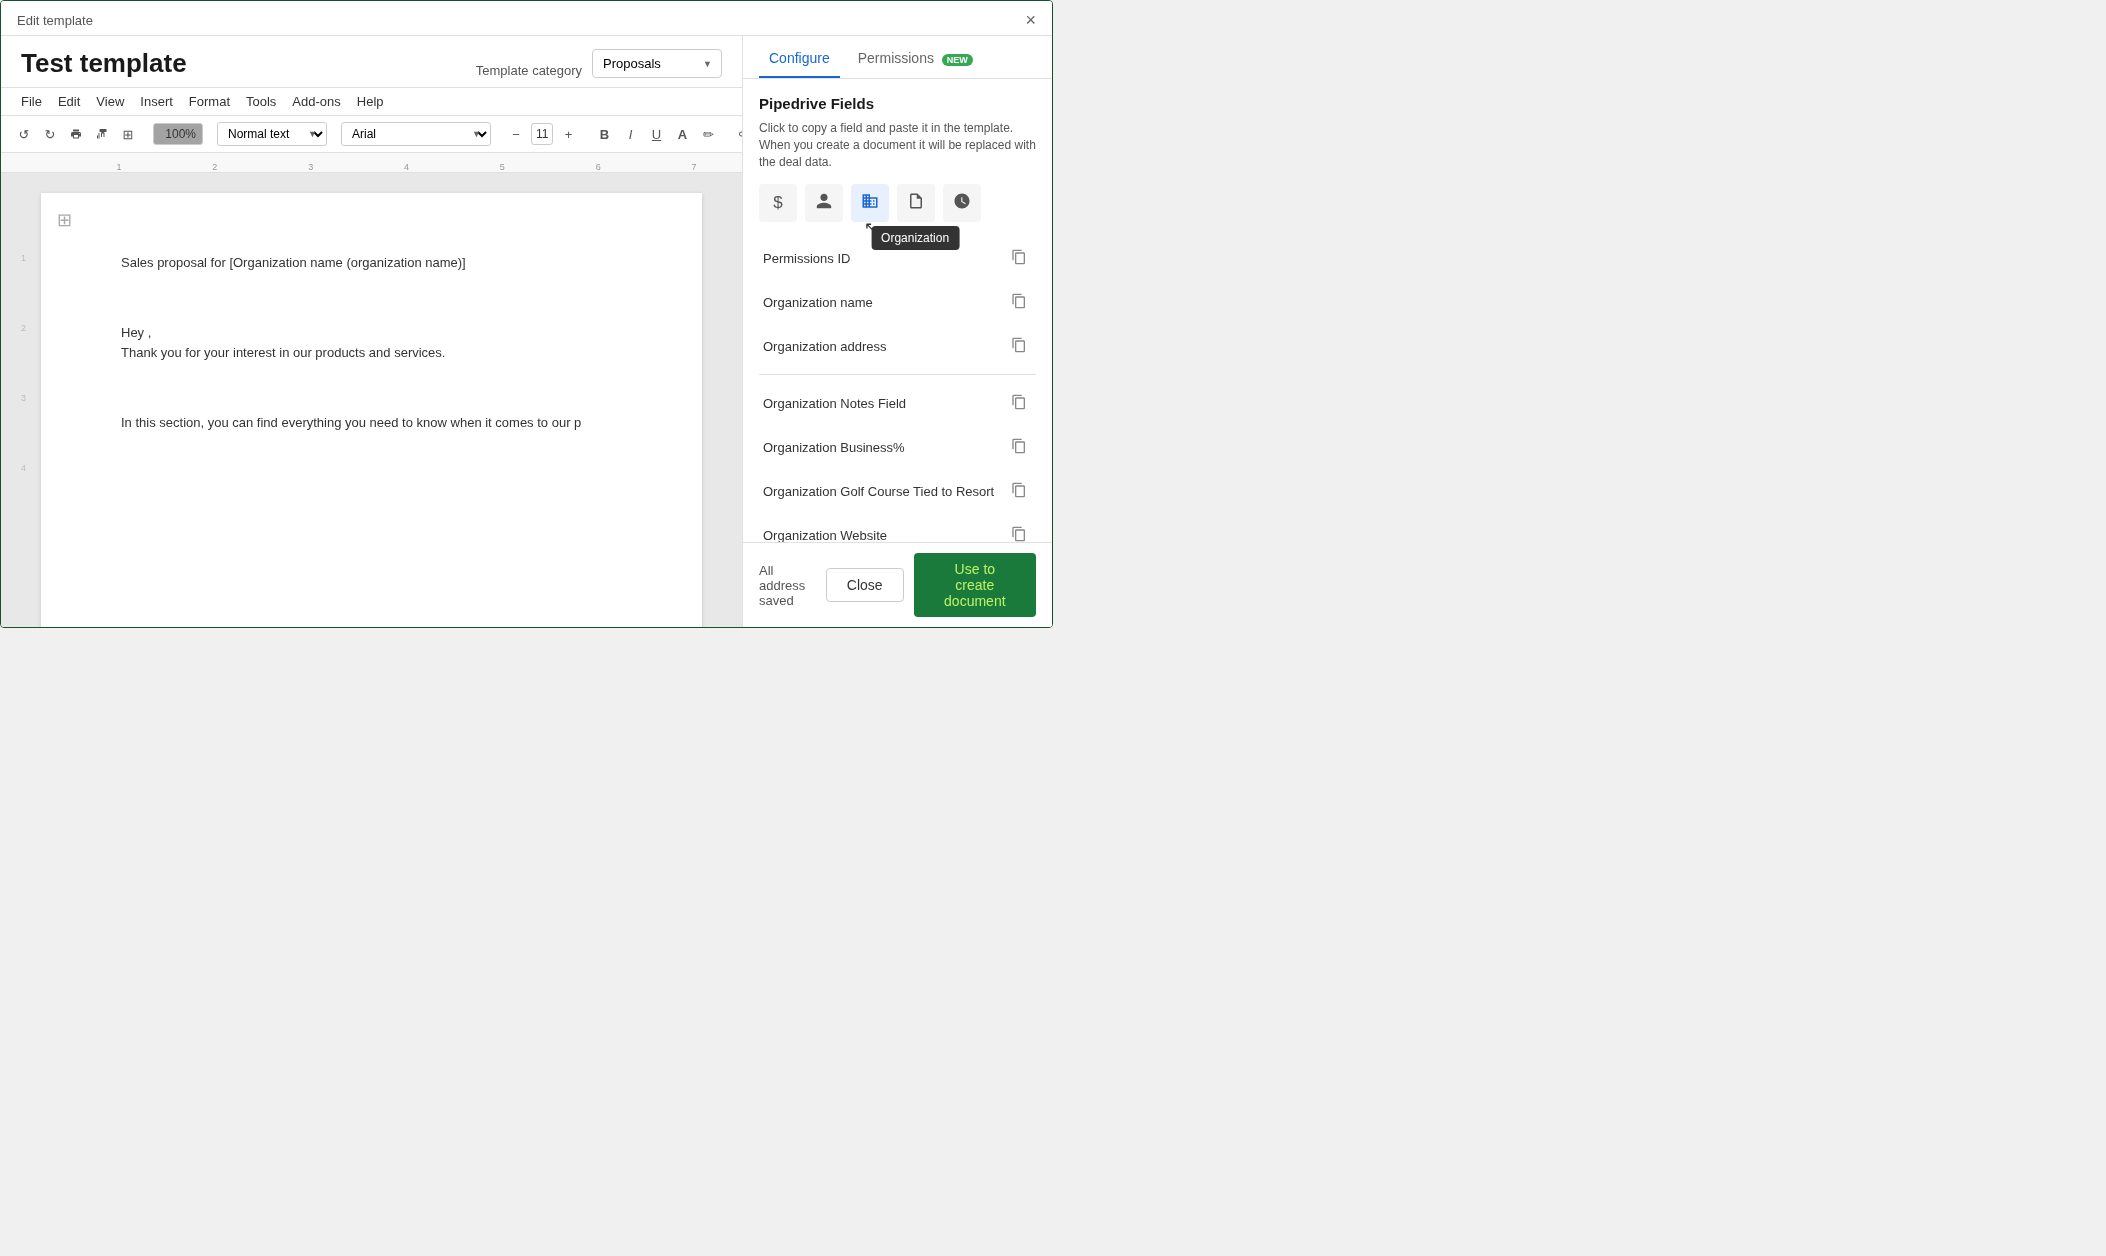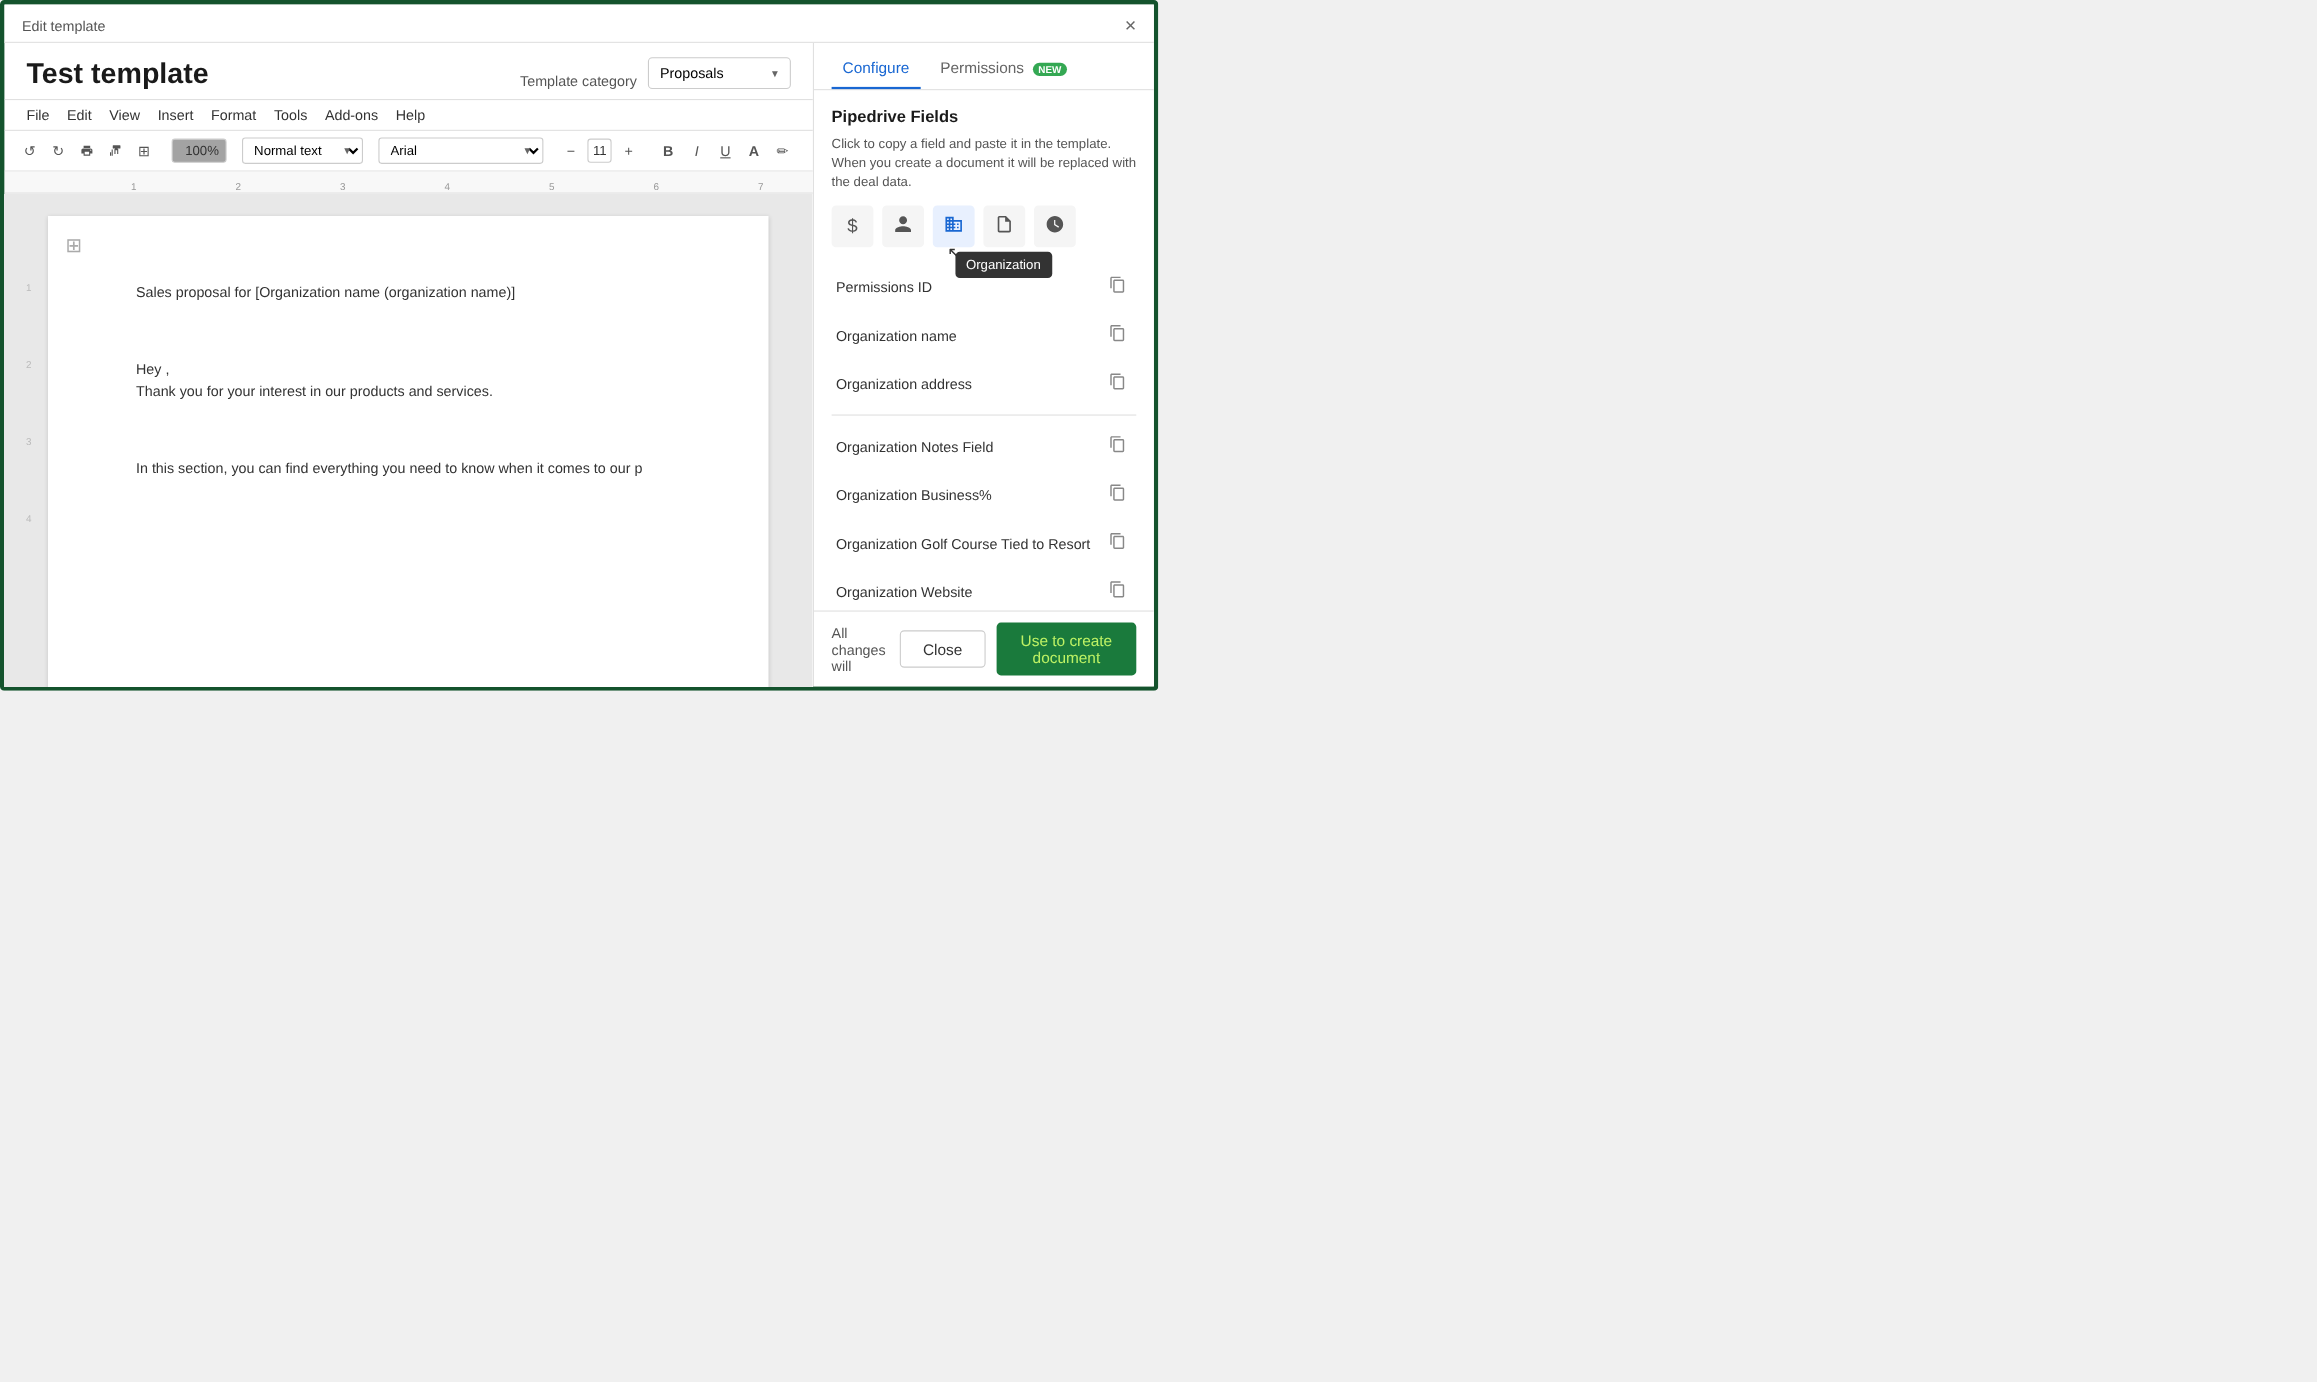--- a/index.html
+++ b/index.html
@@ -5,21 +5,21 @@
     * { box-sizing: border-box; margin: 0; padding: 0; }
     body { font-family: Arial, sans-serif; background: #f0f0f0; width: 1053px; height: 628px; overflow: hidden; font-size: 14px; color: #333; }
 
     
     .app-window {
       width: 1053px;
       height: 628px;
       background: #fff;
       display: flex;
       flex-direction: column;
-      border: 4px solid #14532d;
+      border: 1px solid #14532d;
       border-radius: 4px;
       overflow: hidden;
     }
 
     
     .title-bar {
       background: #fff;
       padding: 10px 16px 6px;
       border-bottom: 1px solid #e0e0e0;
       display: flex;
@@ -665,21 +665,21 @@
                     <path d="M16 1H4c-1.1 0-2 .9-2 2v14h2V3h12V1zm3 4H8c-1.1 0-2 .9-2 2v14c0 1.1.9 2 2 2h11c1.1 0 2-.9 2-2V7c0-1.1-.9-2-2-2zm0 16H8V7h11v14z"></path>
                   </svg>
               </span>
             </button>
           </div>
 
         </div>
       </div>
 
       <div class="footer">
-        <span class="footer-status">All changes will</span>
+        <span class="footer-status">All address saved</span>
         <button class="btn-close">Close</button>
         <button class="btn-primary">Use to create document</button>
       </div>
 
     </div>
 
   </div>
 
 </div>
 

